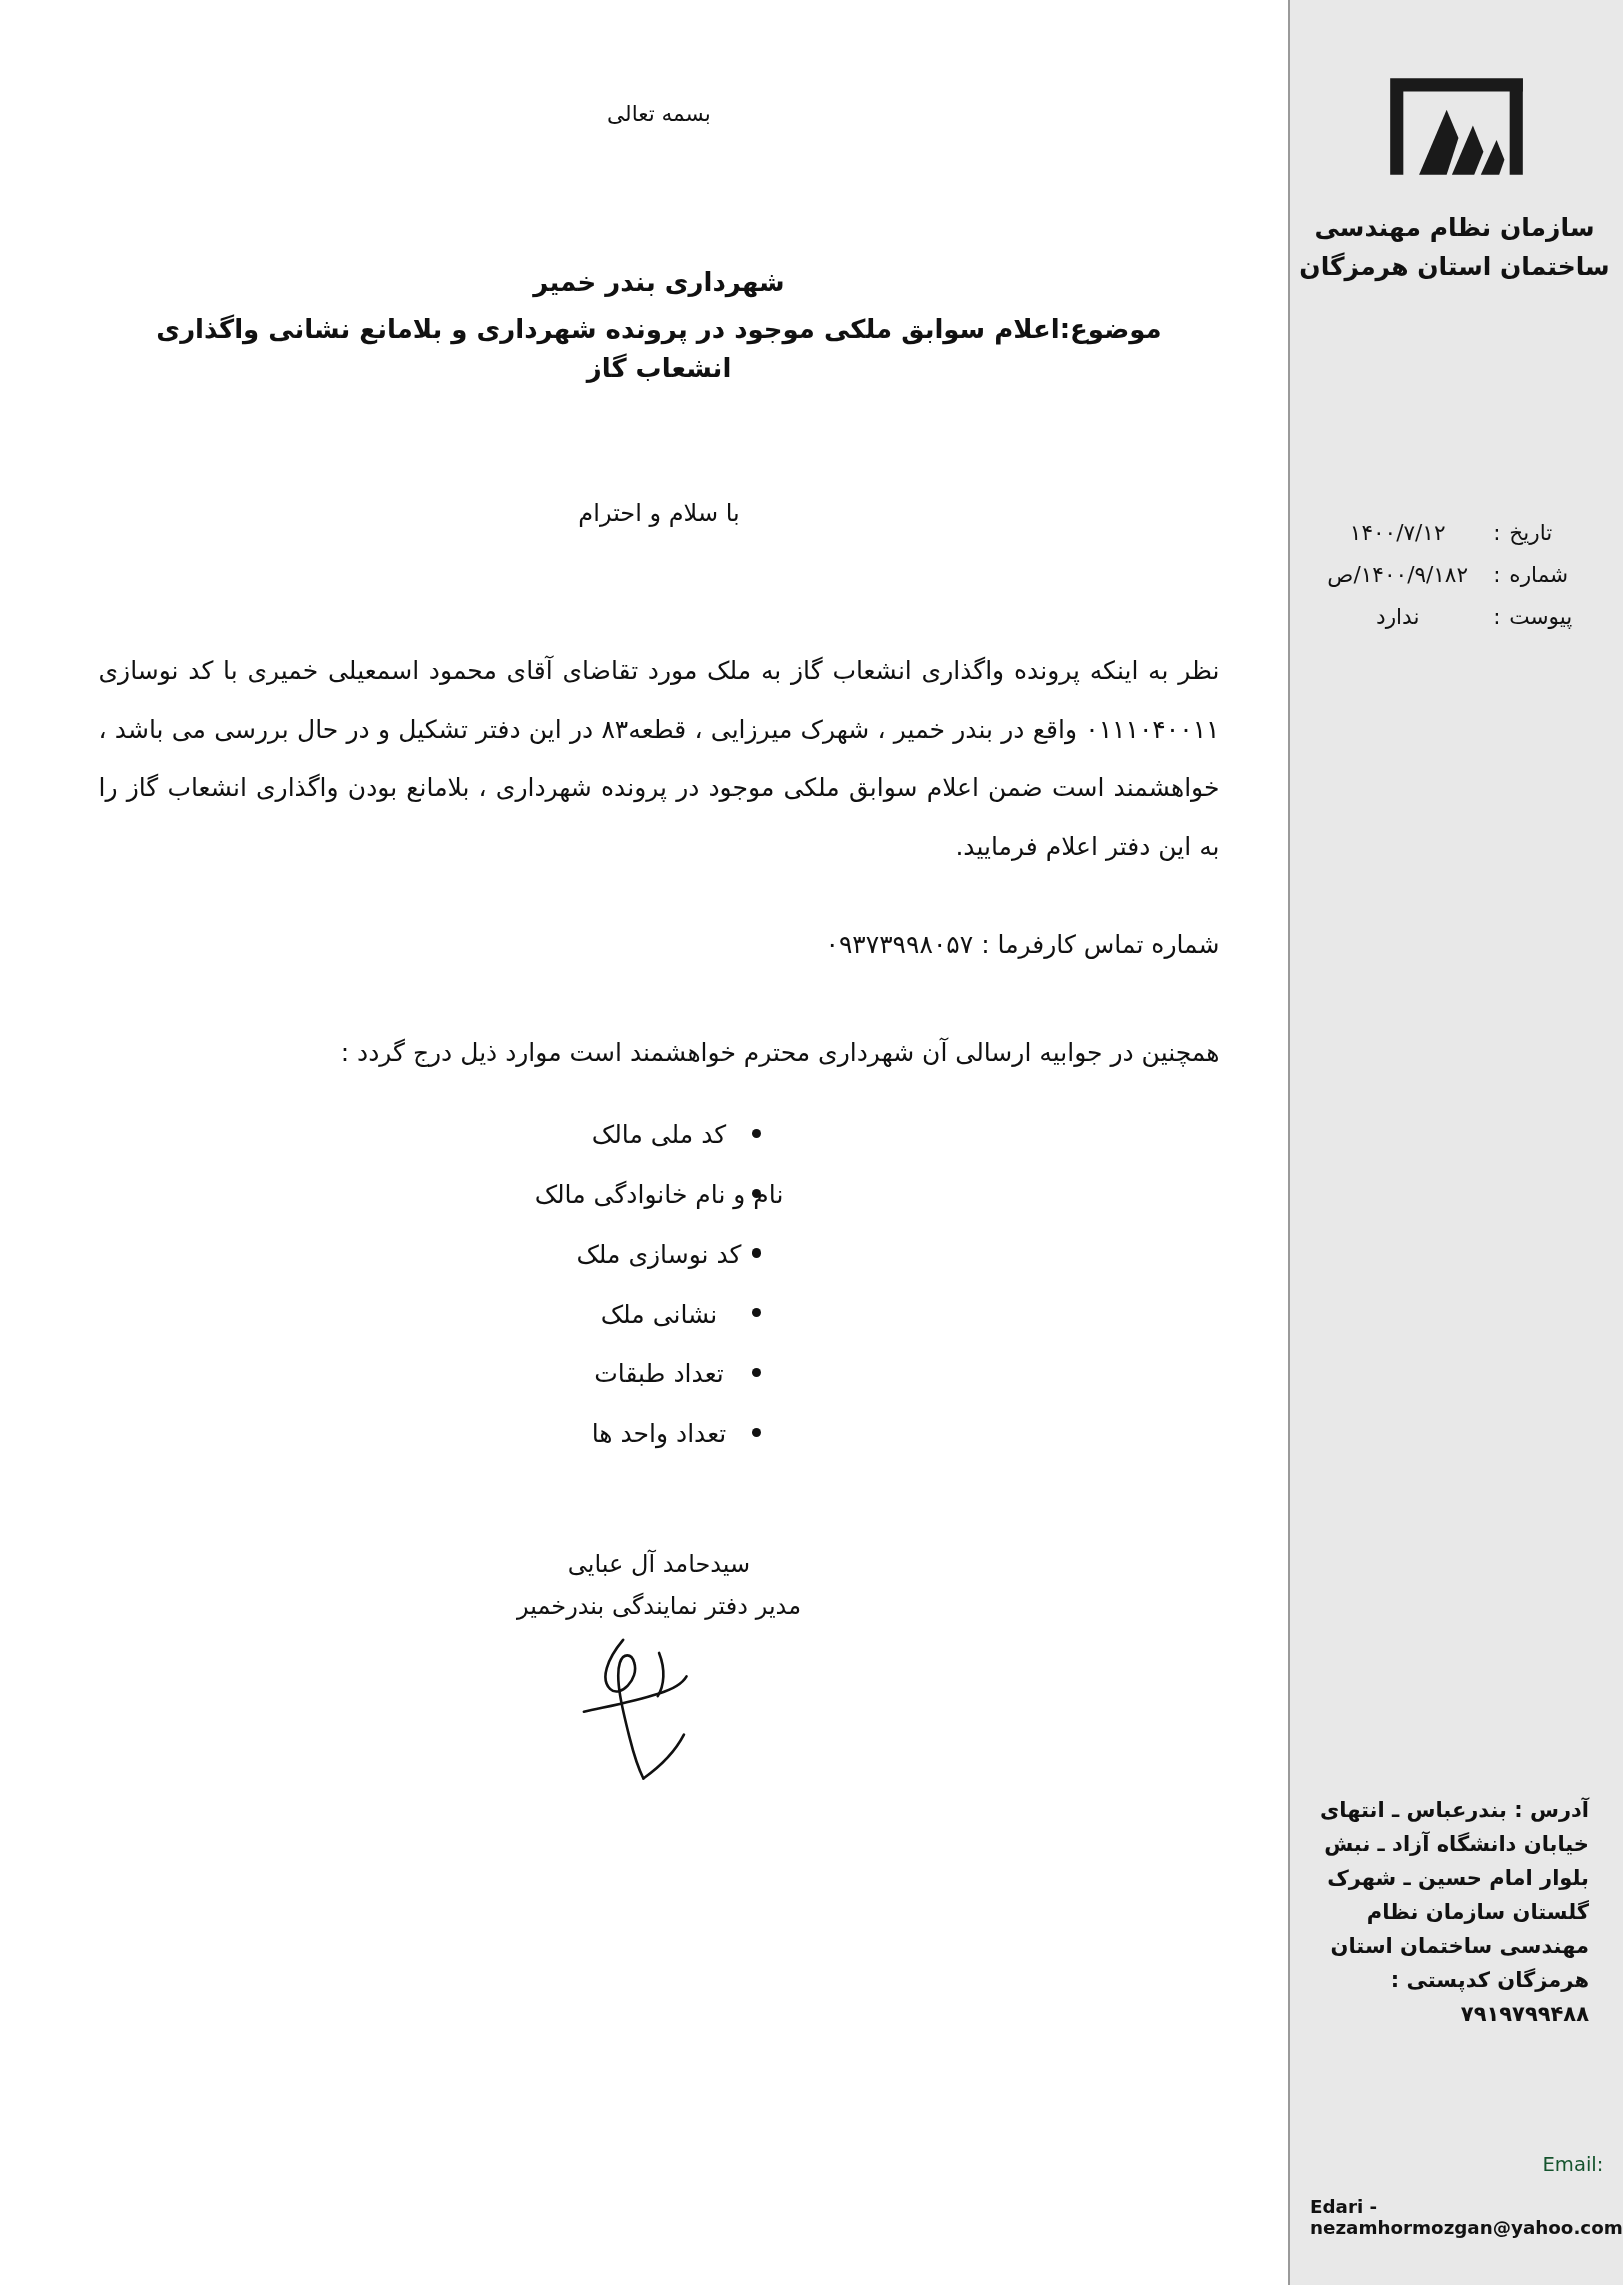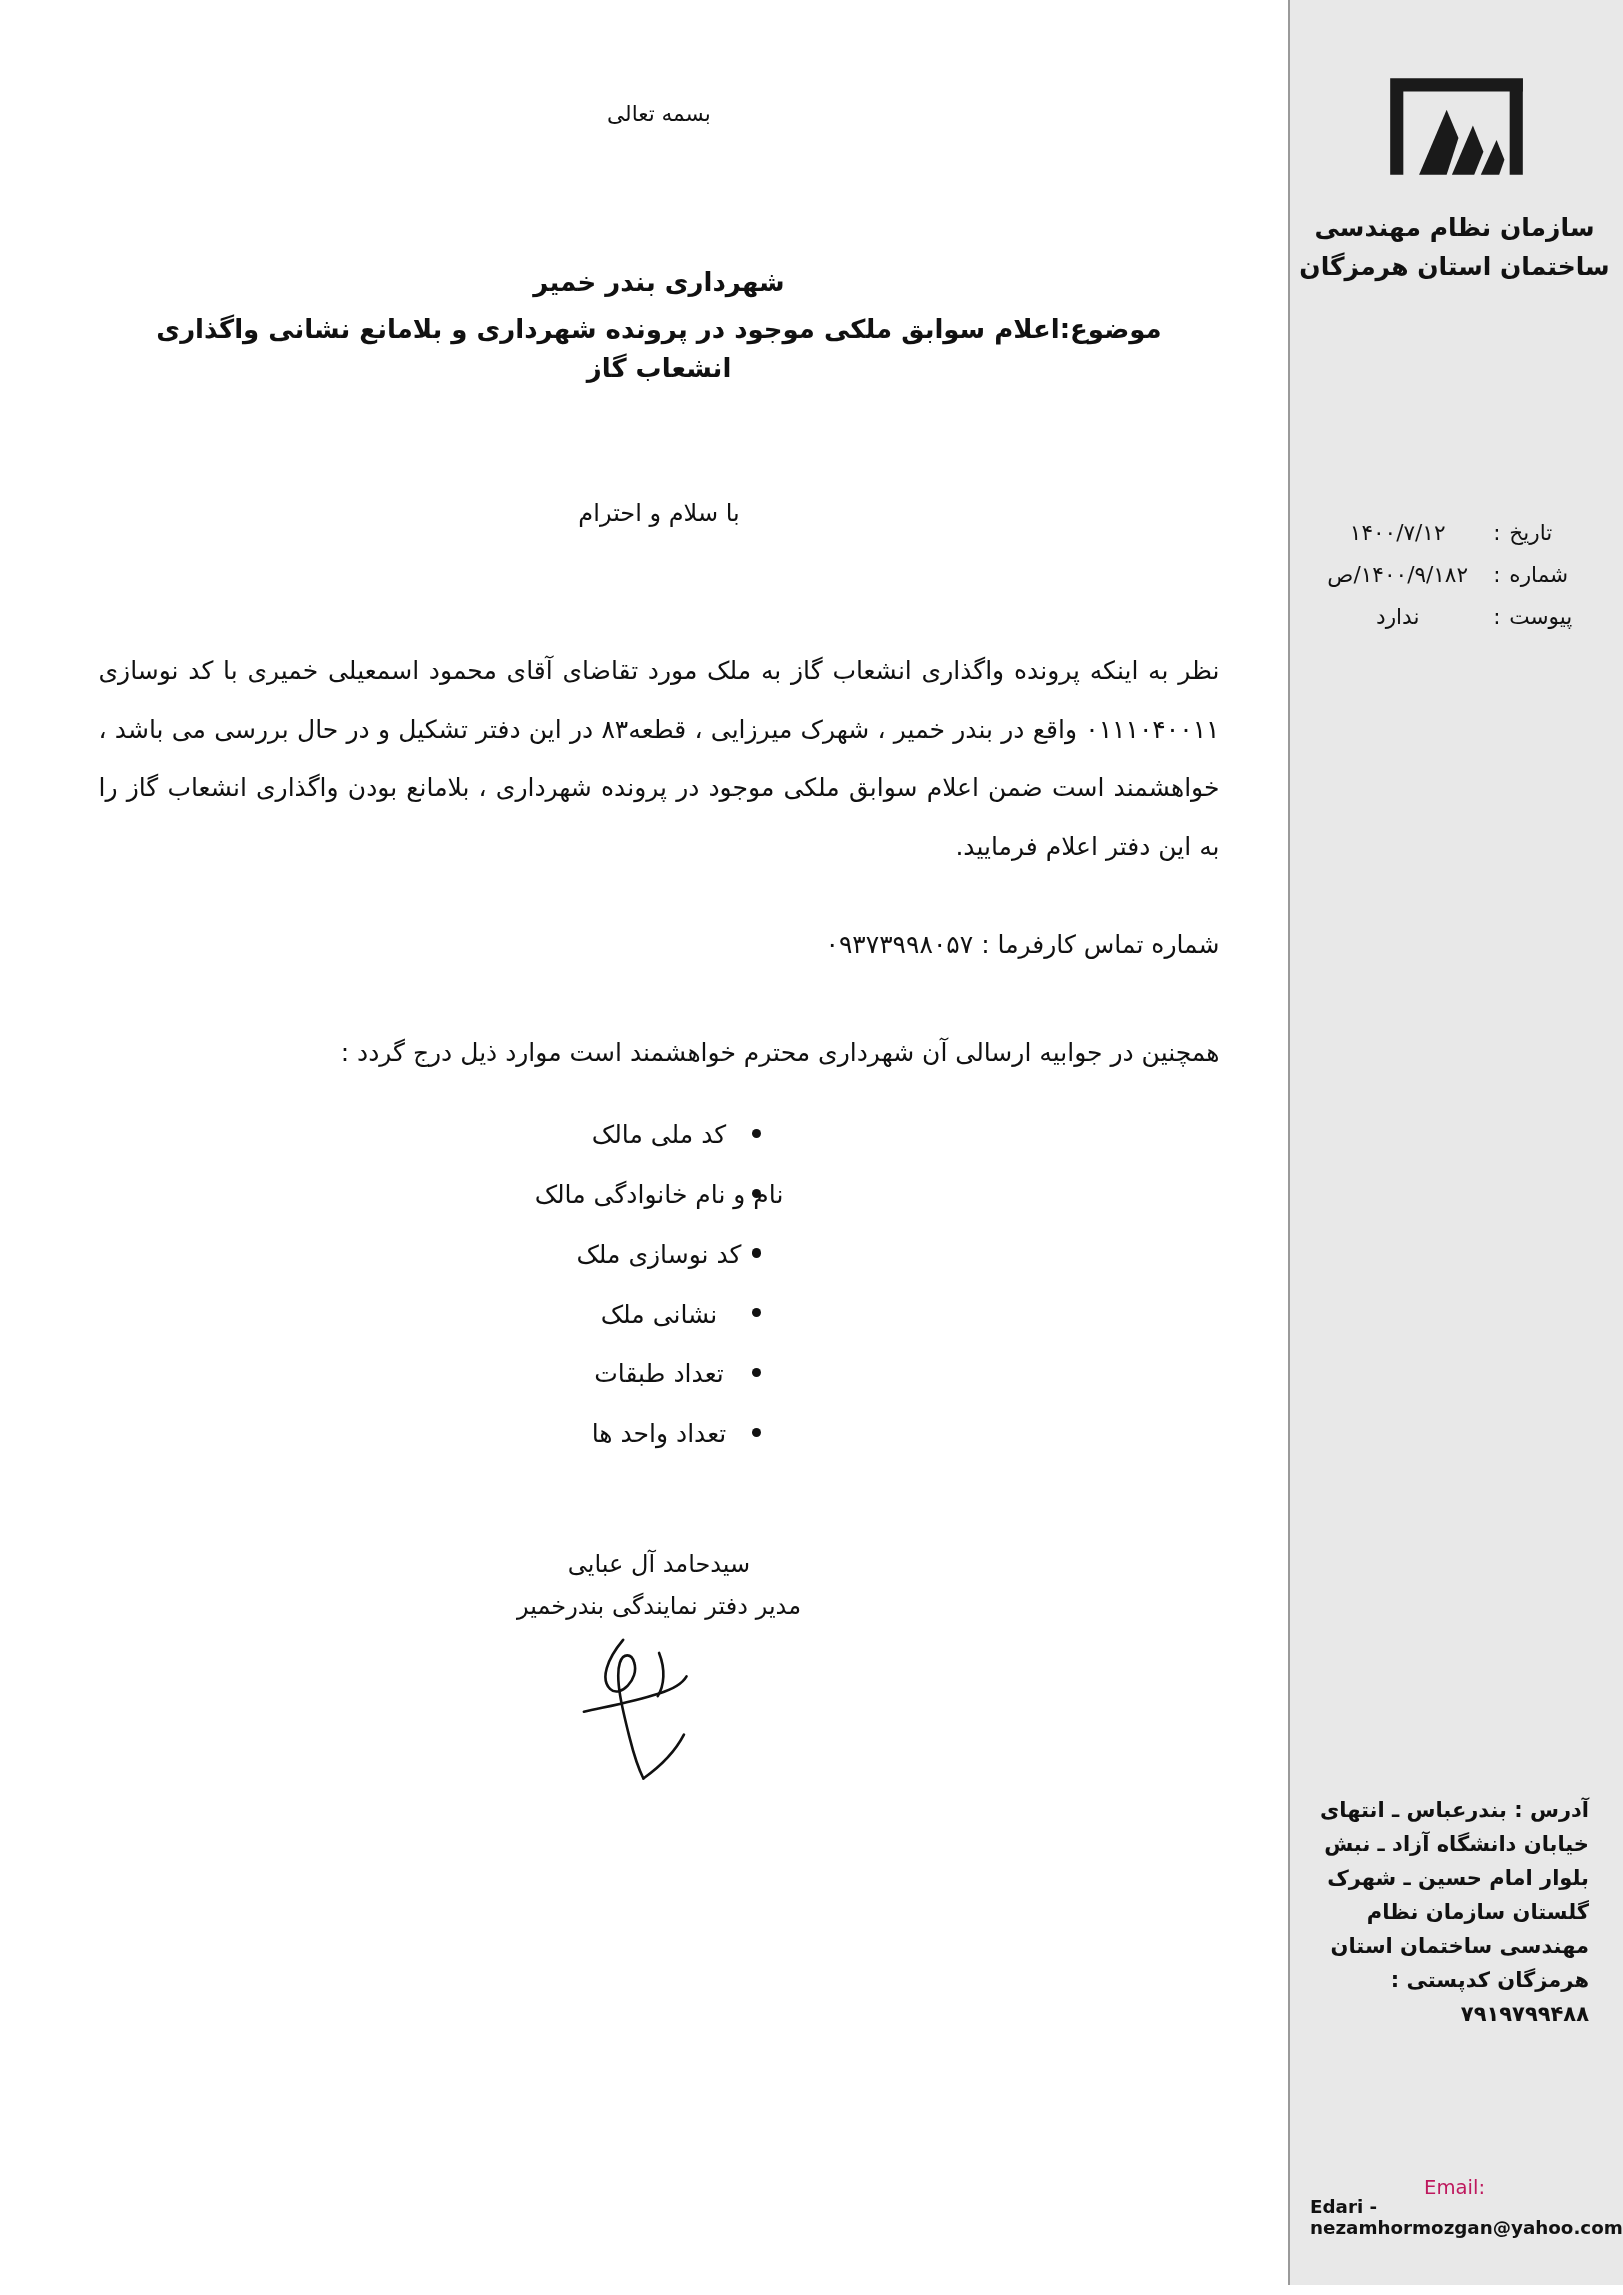--- a/index.html
+++ b/index.html
@@ -101,26 +101,25 @@
     font-weight: bold;
     line-height: 1.62;
     color: #111;
     text-align: right;
   }
   .email-label {
     position: absolute;
     top: 2153px;
     right: 19.6px;
     font-size: 19.6px;
-    color: #be185d;
+    color: #14532d;
     direction: ltr;
-    text-align: center;
+    text-align: right;
     left: 15.7px;
     font-weight: normal;
-    margin-top: 23px;
   }
   .email-value {
     position: absolute;
     top: 2196px;
     right: 19.6px;
     left: 20px;
     font-size: 18.3px;
     color: #111;
     direction: ltr;
     text-align: left;

